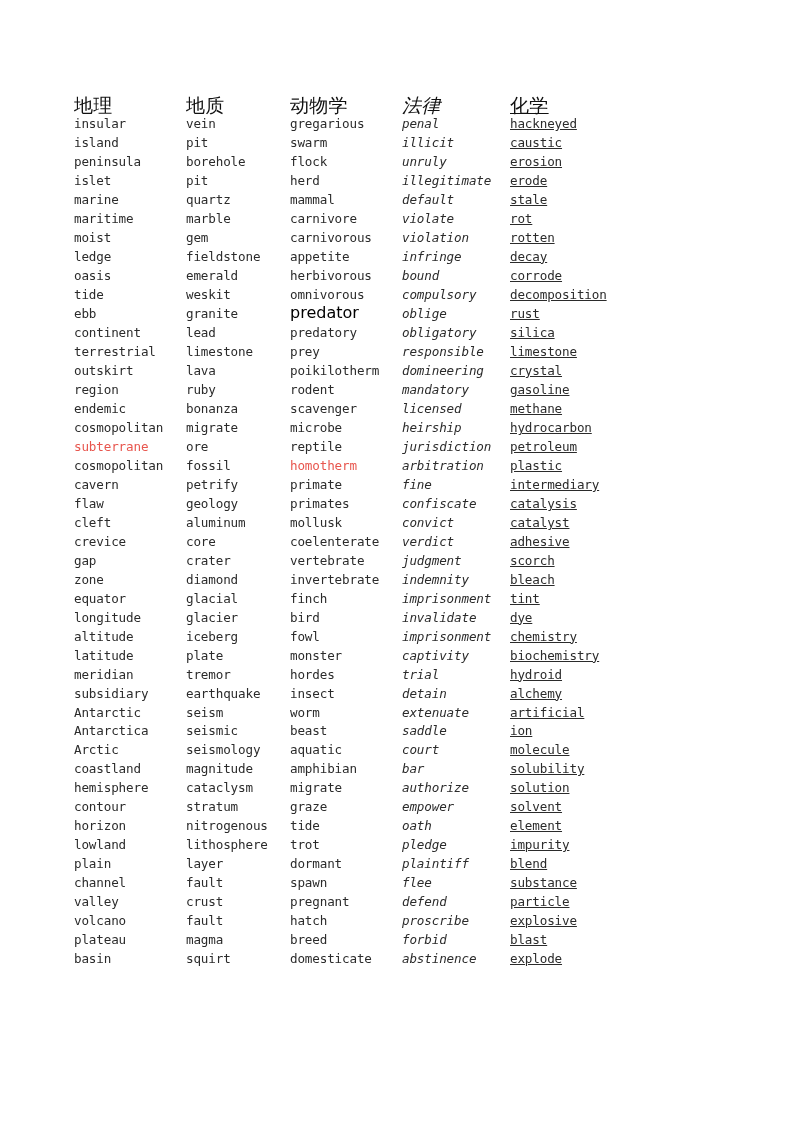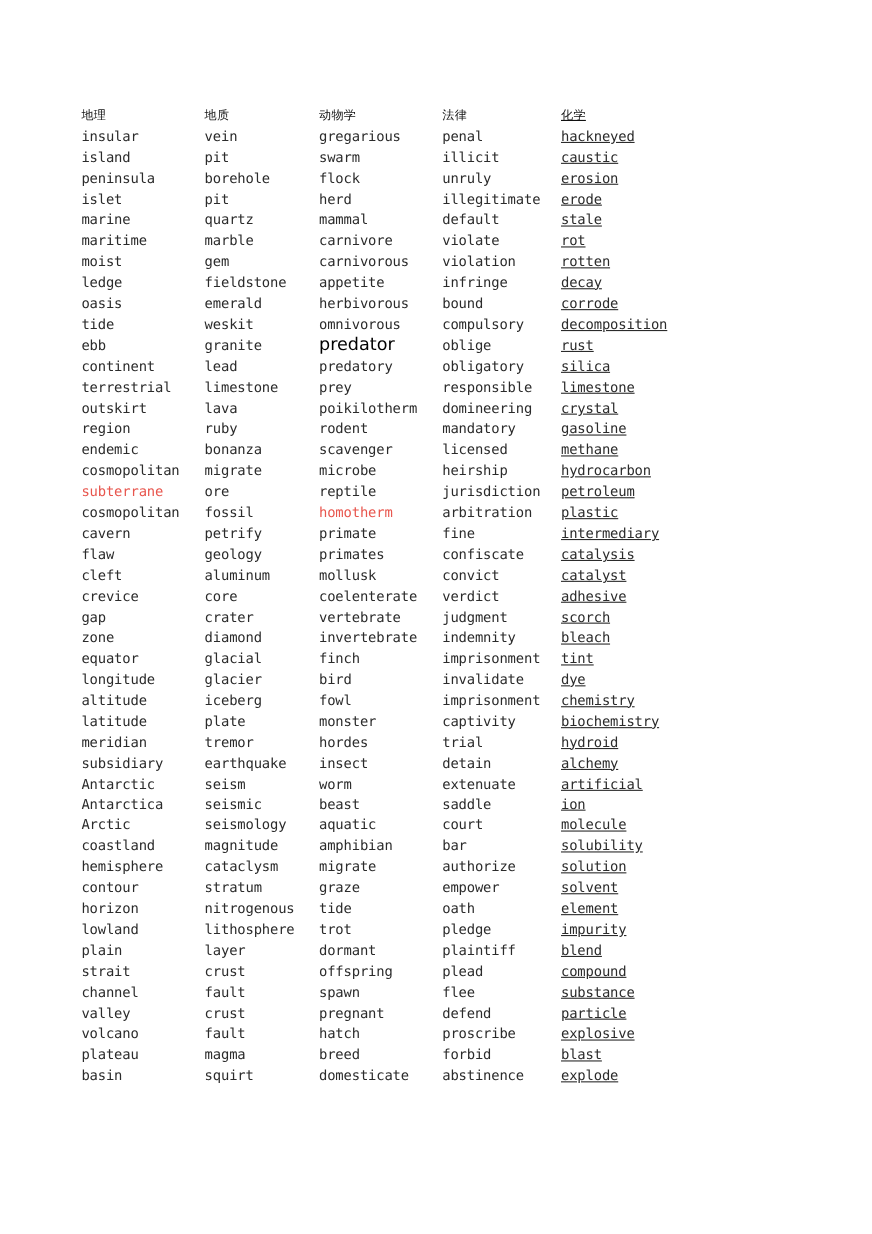--- a/index.html
+++ b/index.html
@@ -41,26 +41,26 @@
     font-weight: normal;
     height: 18.95px;
     line-height: 18.95px;
     white-space: pre;
   }
 
   
   .col-1 { width: 112px; }
   .col-2 { width: 104px; }
   .col-3 { width: 112px; }
-  .col-4 { width: 108px; }
+  .col-4 { width: 108px; font-style: italic; }
   .col-5 { width: 150px; text-decoration: underline; }
 
   .hdr {
     font-family: "DejaVu Sans", "Liberation Sans", sans-serif;
-    font-size: 11px;
+    font-size: 19px;
     color: #111111;
     height: 20px;
     line-height: 20px;
     letter-spacing: 0.3px;
   }
 
   .cell {
     font-family: "DejaVu Sans Mono", "Liberation Mono", monospace;
     font-size: 12.6px;
     color: #2b2b2b;
@@ -370,27 +370,20 @@
           <td class="cell col-5">impurity</td>
         </tr>
         <tr>
           <td class="cell col-1">plain</td>
           <td class="cell col-2">layer</td>
           <td class="cell col-3">dormant</td>
           <td class="cell col-4">plaintiff</td>
           <td class="cell col-5">blend</td>
         </tr>
         <tr>
-          <td class="cell col-1">strait</td>
-          <td class="cell col-2">crust</td>
-          <td class="cell col-3">offspring</td>
-          <td class="cell col-4">plead</td>
-          <td class="cell col-5">compound</td>
-        </tr>
-        <tr>
           <td class="cell col-1">channel</td>
           <td class="cell col-2">fault</td>
           <td class="cell col-3">spawn</td>
           <td class="cell col-4">flee</td>
           <td class="cell col-5">substance</td>
         </tr>
         <tr>
           <td class="cell col-1">valley</td>
           <td class="cell col-2">crust</td>
           <td class="cell col-3">pregnant</td>

